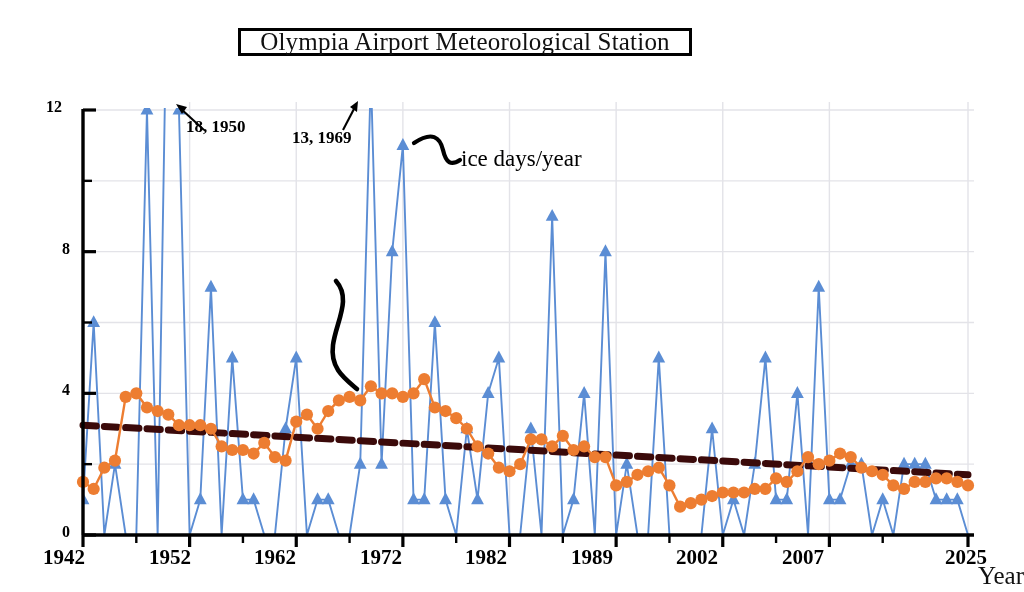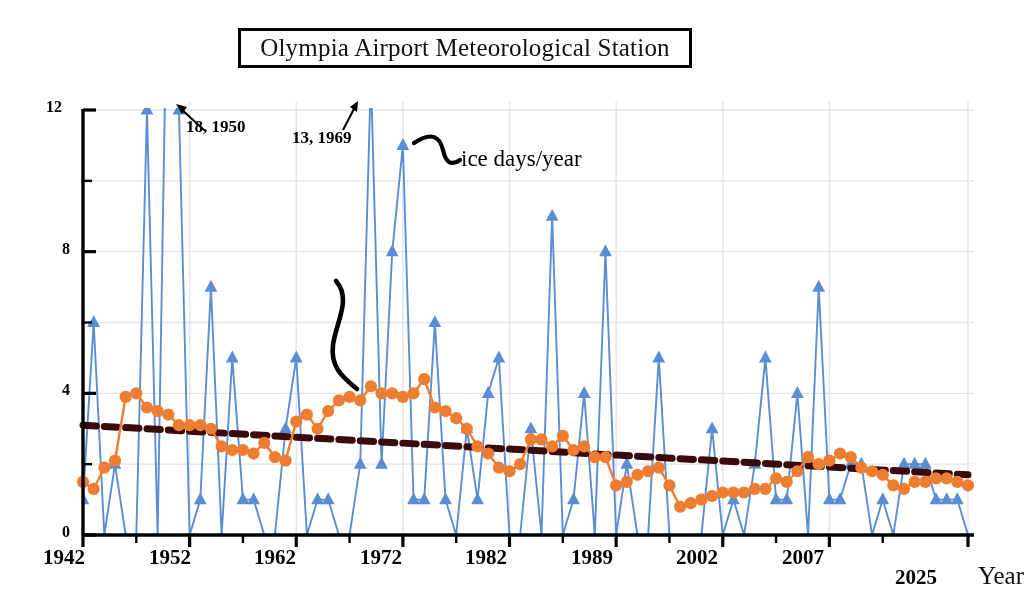--- a/index.html
+++ b/index.html
@@ -19,21 +19,21 @@
     width: 1024px;
     height: 592px;
     background: #ffffff;
   }
   
   #title-box {
     position: absolute;
     left: 238px;
     top: 28px;
     width: 454px;
-    height: 40px;
+    height: 28px;
     border: 3px solid #000000;
     box-sizing: border-box;
     display: flex;
     align-items: center;
     justify-content: center;
     background: #ffffff;
   }
   #title-text {
     font-family: "Liberation Serif", serif;
     font-size: 25px;
@@ -383,21 +383,21 @@
     <div class="ytick-label" style="left:28px; top:98px;">12</div>
 
     <div class="xtick-label" style="left:43px;">1942</div>
     <div class="xtick-label" style="left:149px;">1952</div>
     <div class="xtick-label" style="left:254px;">1962</div>
     <div class="xtick-label" style="left:360px;">1972</div>
     <div class="xtick-label" style="left:465px;">1982</div>
     <div class="xtick-label" style="left:571px;">1989</div>
     <div class="xtick-label" style="left:676px;">2002</div>
     <div class="xtick-label" style="left:782px;">2007</div>
-    <div class="xtick-label" style="left:895px;margin-top:20px;">2025</div>
+    <div class="xtick-label" style="left:945px;">2025</div>
 
     <div id="xaxis-title">Year</div>
 
     <div class="annot" id="annot-1950">18, 1950</div>
     <div class="annot" id="annot-1969">13, 1969</div>
     <div class="annot" id="annot-icedays">ice days/year</div>
   </div>
 </div>
 
 </body></html>

